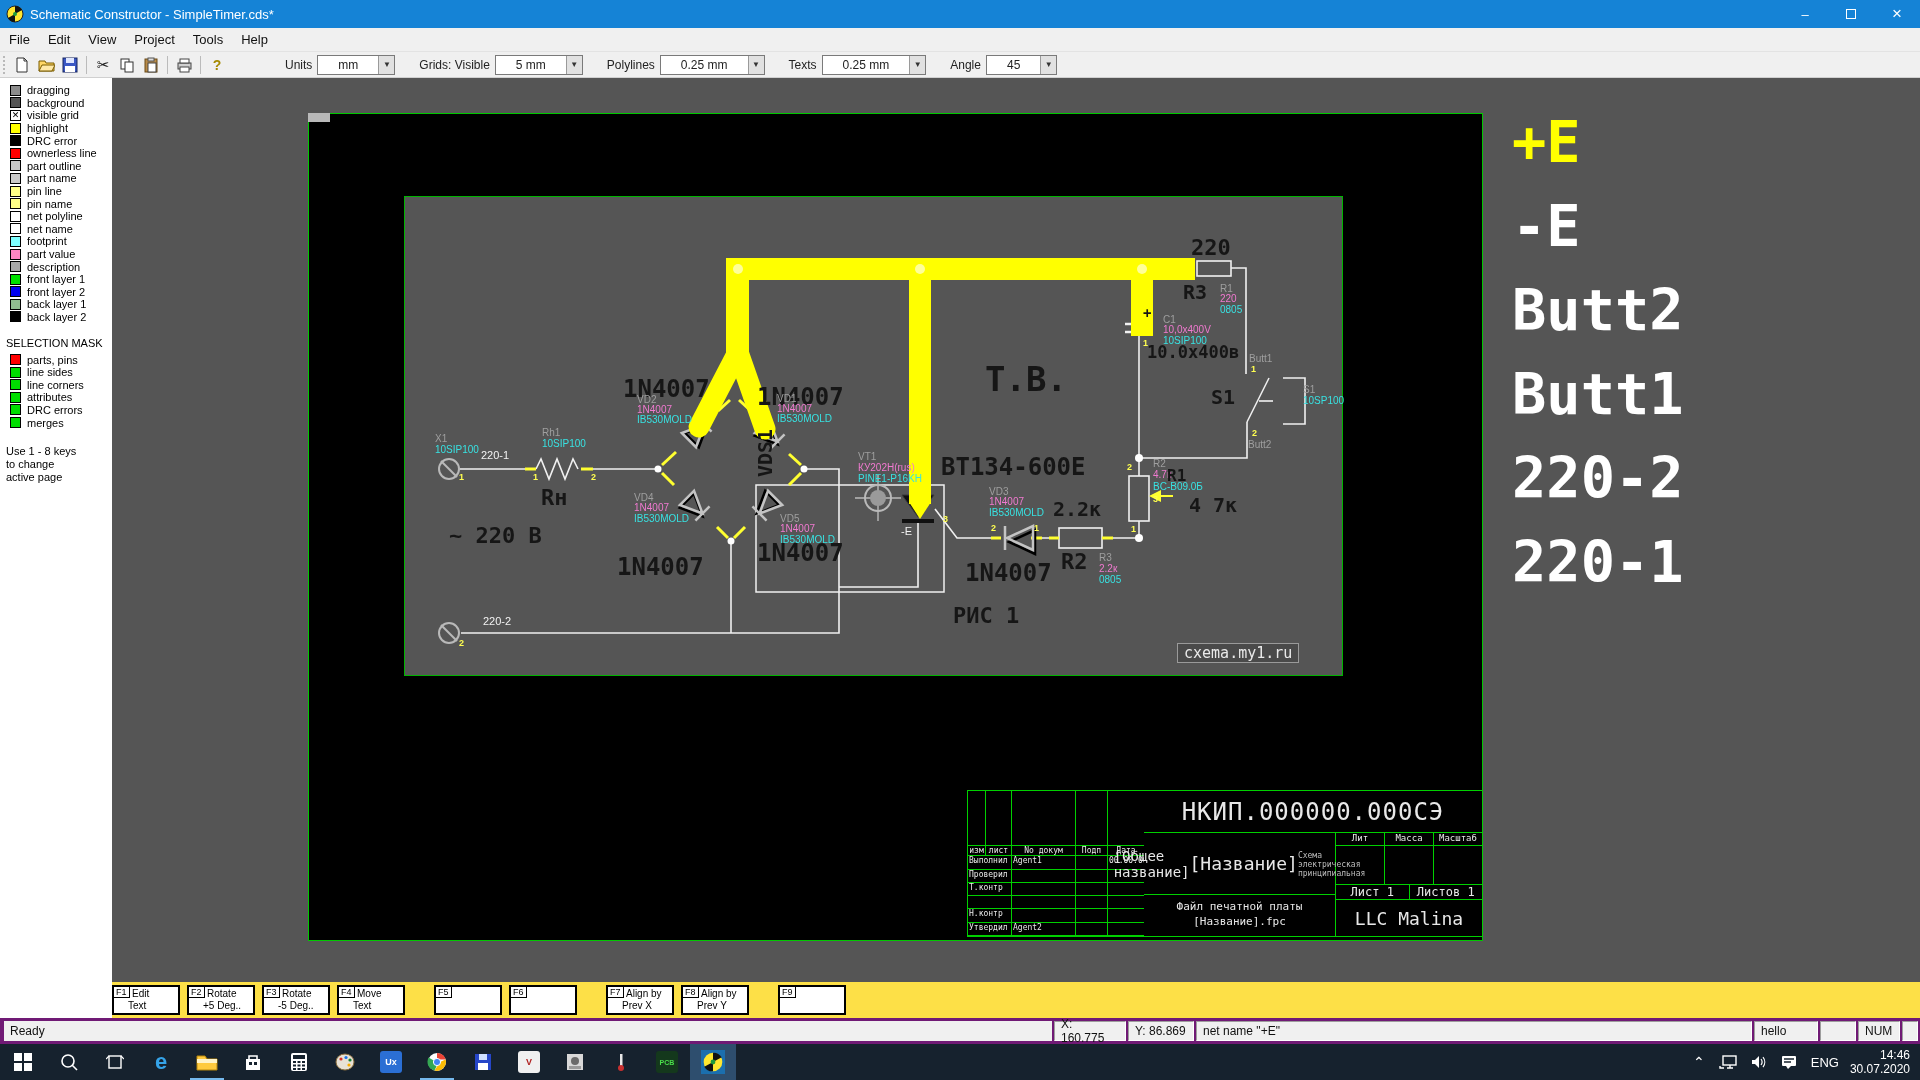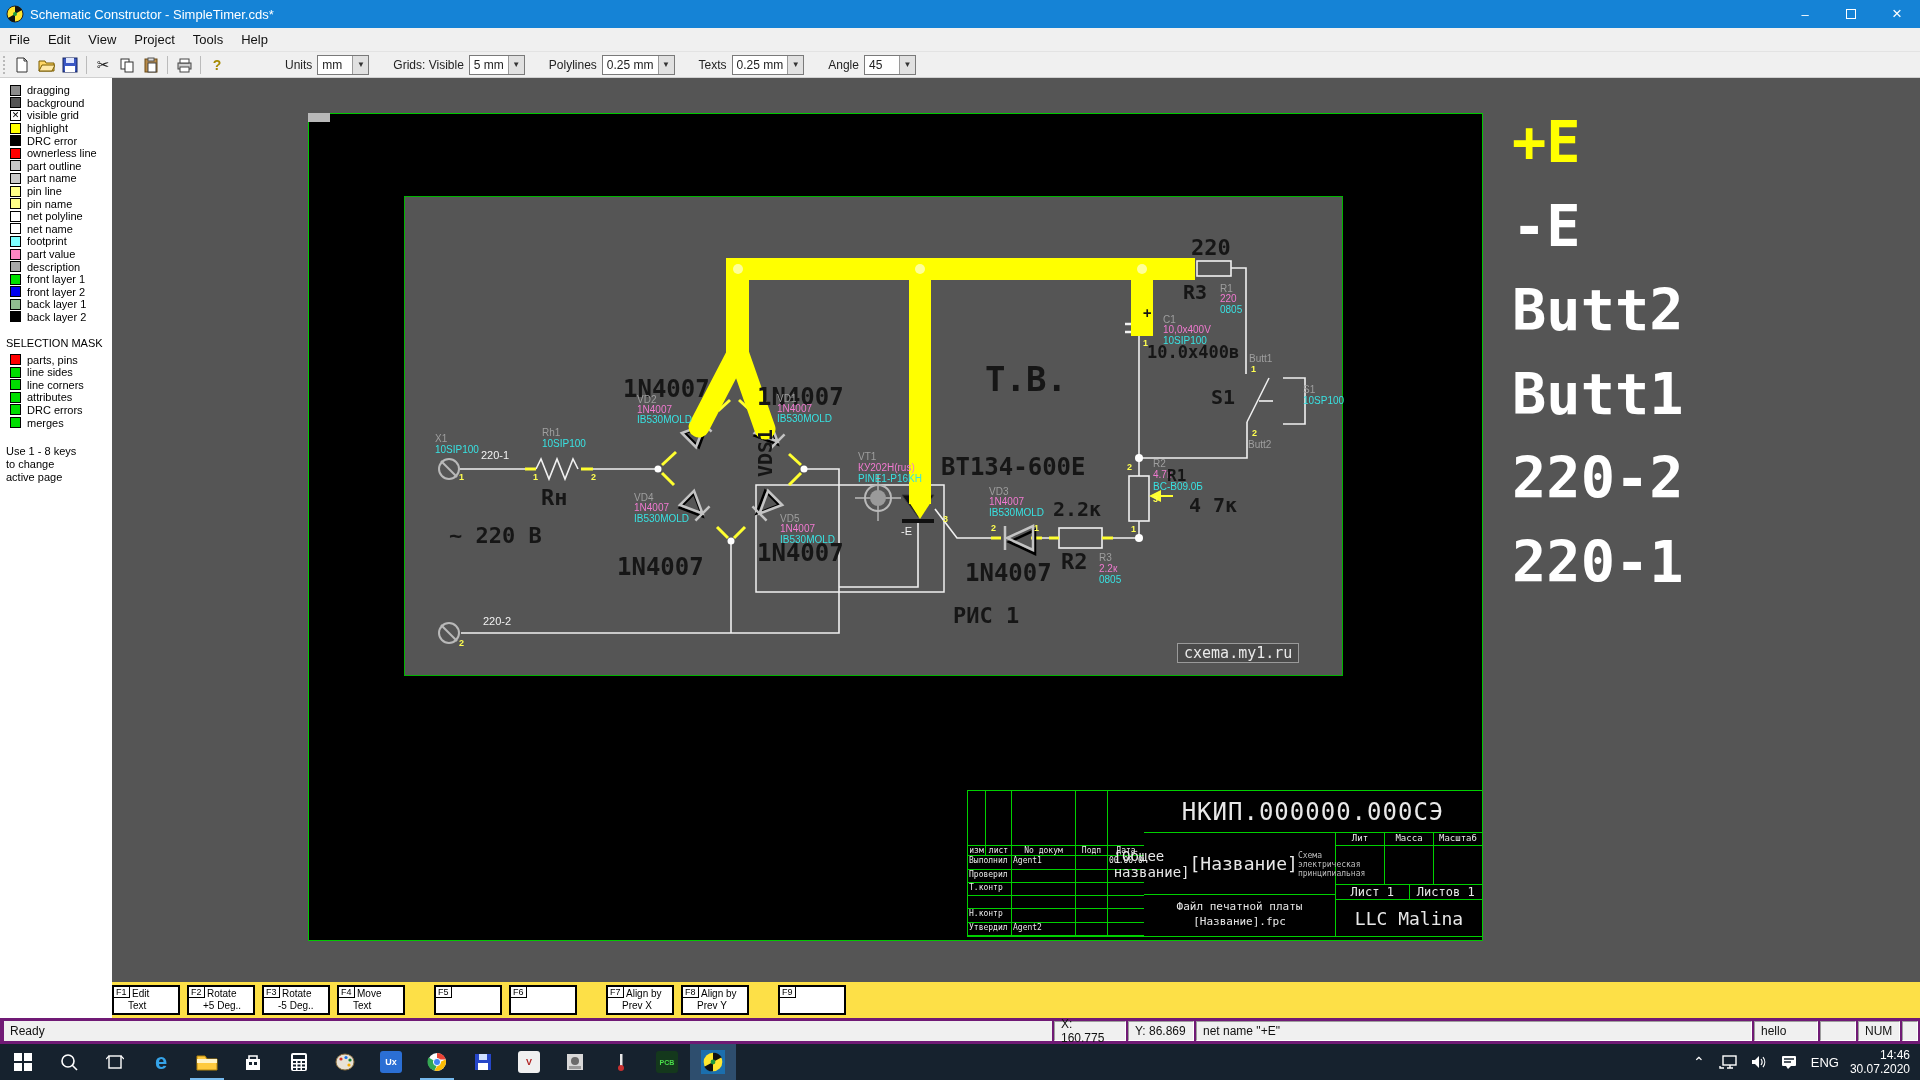--- a/index.html
+++ b/index.html
@@ -19,21 +19,21 @@
   
   #menubar{left:0;top:28px;width:1920px;height:24px;background:#f0f0f0;display:flex;align-items:center;border-bottom:1px solid #e3e3e3;}
   .menu-item{padding:3px 9px;font-size:13px;color:#111;}
 
   
   #toolbar{left:0;top:52px;width:1920px;height:26px;background:#f0f0f0;display:flex;align-items:center;border-bottom:1px solid #d0d0d0;font-size:12px;color:#222;}
   .tool-sep{width:1px;height:18px;background:#bbb;margin:0 4px;}
   .grip{width:4px;height:18px;margin:0 3px;border-left:2px dotted #b9b9b9;}
   .tb-ico{width:20px;height:20px;margin:0 2px;display:flex;align-items:center;justify-content:center;}
   .combo{display:flex;align-items:center;height:20px;border:1px solid #7a7a7a;background:#fff;margin:0 10px 0 5px;}
-  .combo .val{padding:0 4px;min-width:34px;font-size:12px;}
+  .combo .val{padding:0 20px;min-width:34px;font-size:12px;}
   .combo .arrow{width:16px;height:18px;background:#e1e1e1;border-left:1px solid #9a9a9a;display:flex;align-items:center;justify-content:center;font-size:8px;color:#333;}
 
   
   #sidebar{left:0;top:78px;width:112px;height:940px;background:#fff;padding:6px 4px 0 4px;font-size:11px;color:#000;}
   .leg-row{display:flex;align-items:center;height:12.6px;}
   .swatch{width:11px;height:11px;border:1px solid #000;margin:0 6px 0 6px;flex:0 0 auto;font-size:9px;line-height:9px;text-align:center;}
   .leg-label{white-space:nowrap;font-size:11px;}
   #selmask-title{margin:14px 0 4px 2px;font-size:11px;}
   #hint{margin-top:16px;margin-left:2px;line-height:13px;}
 

